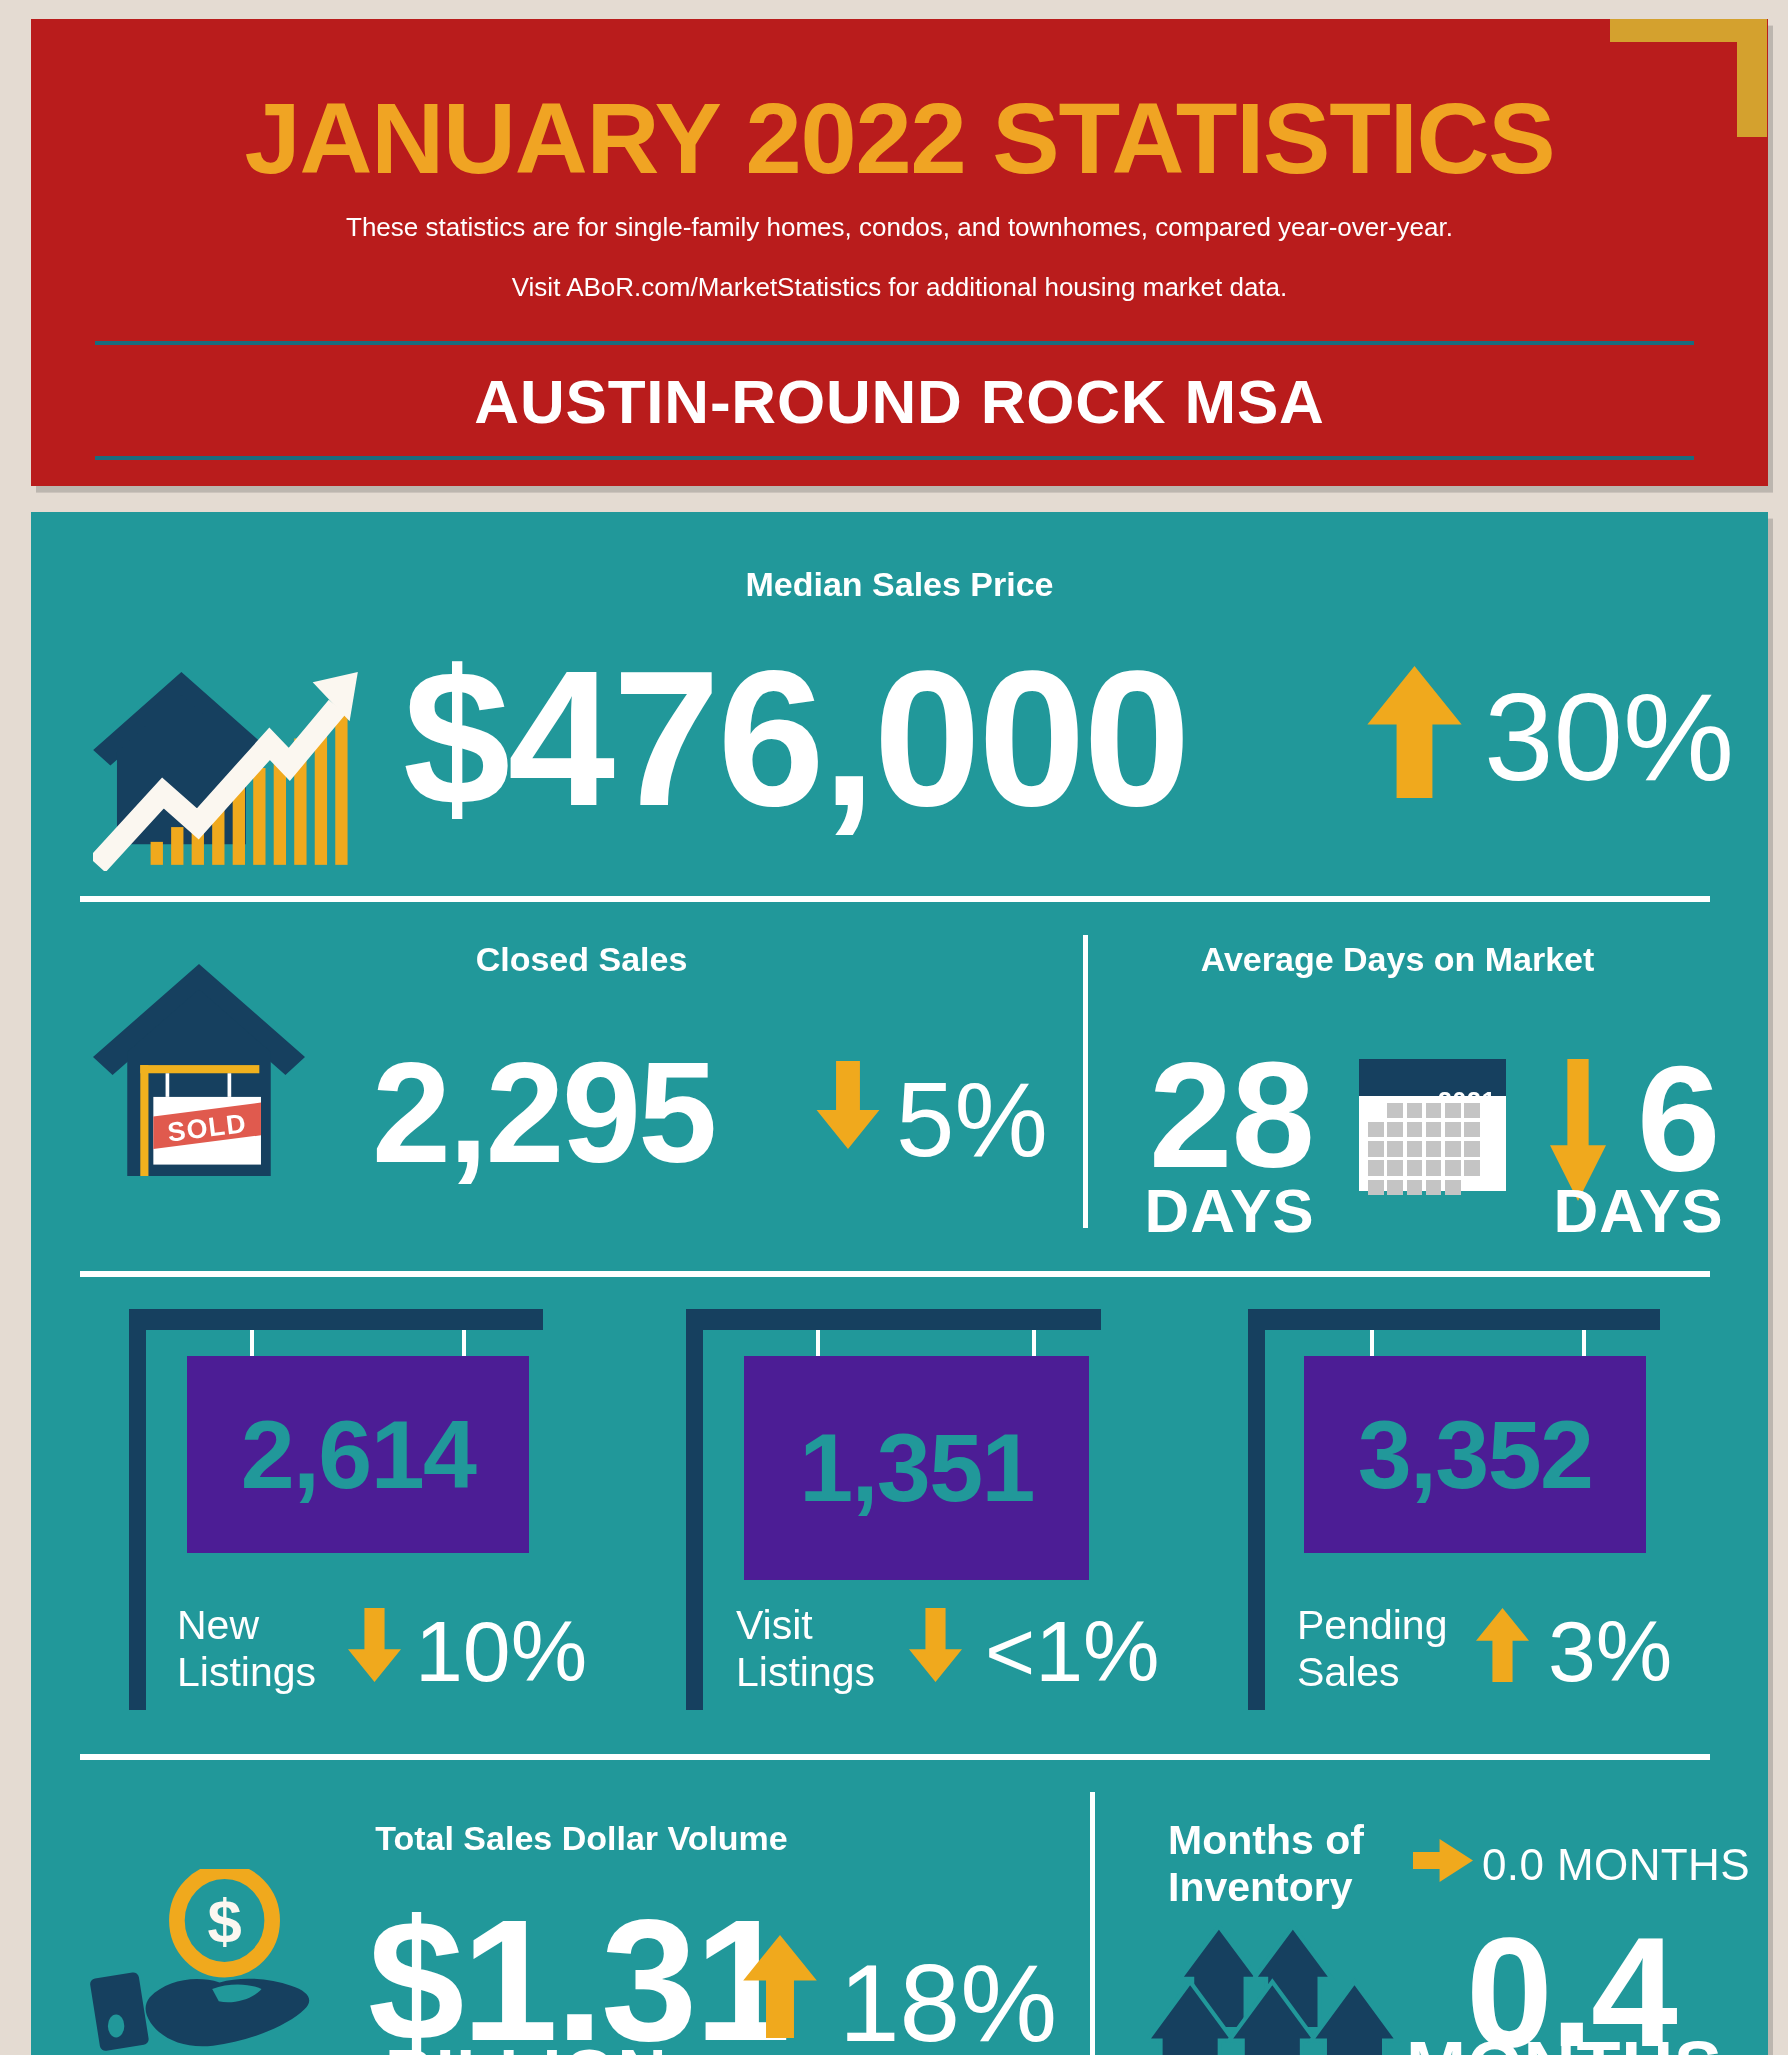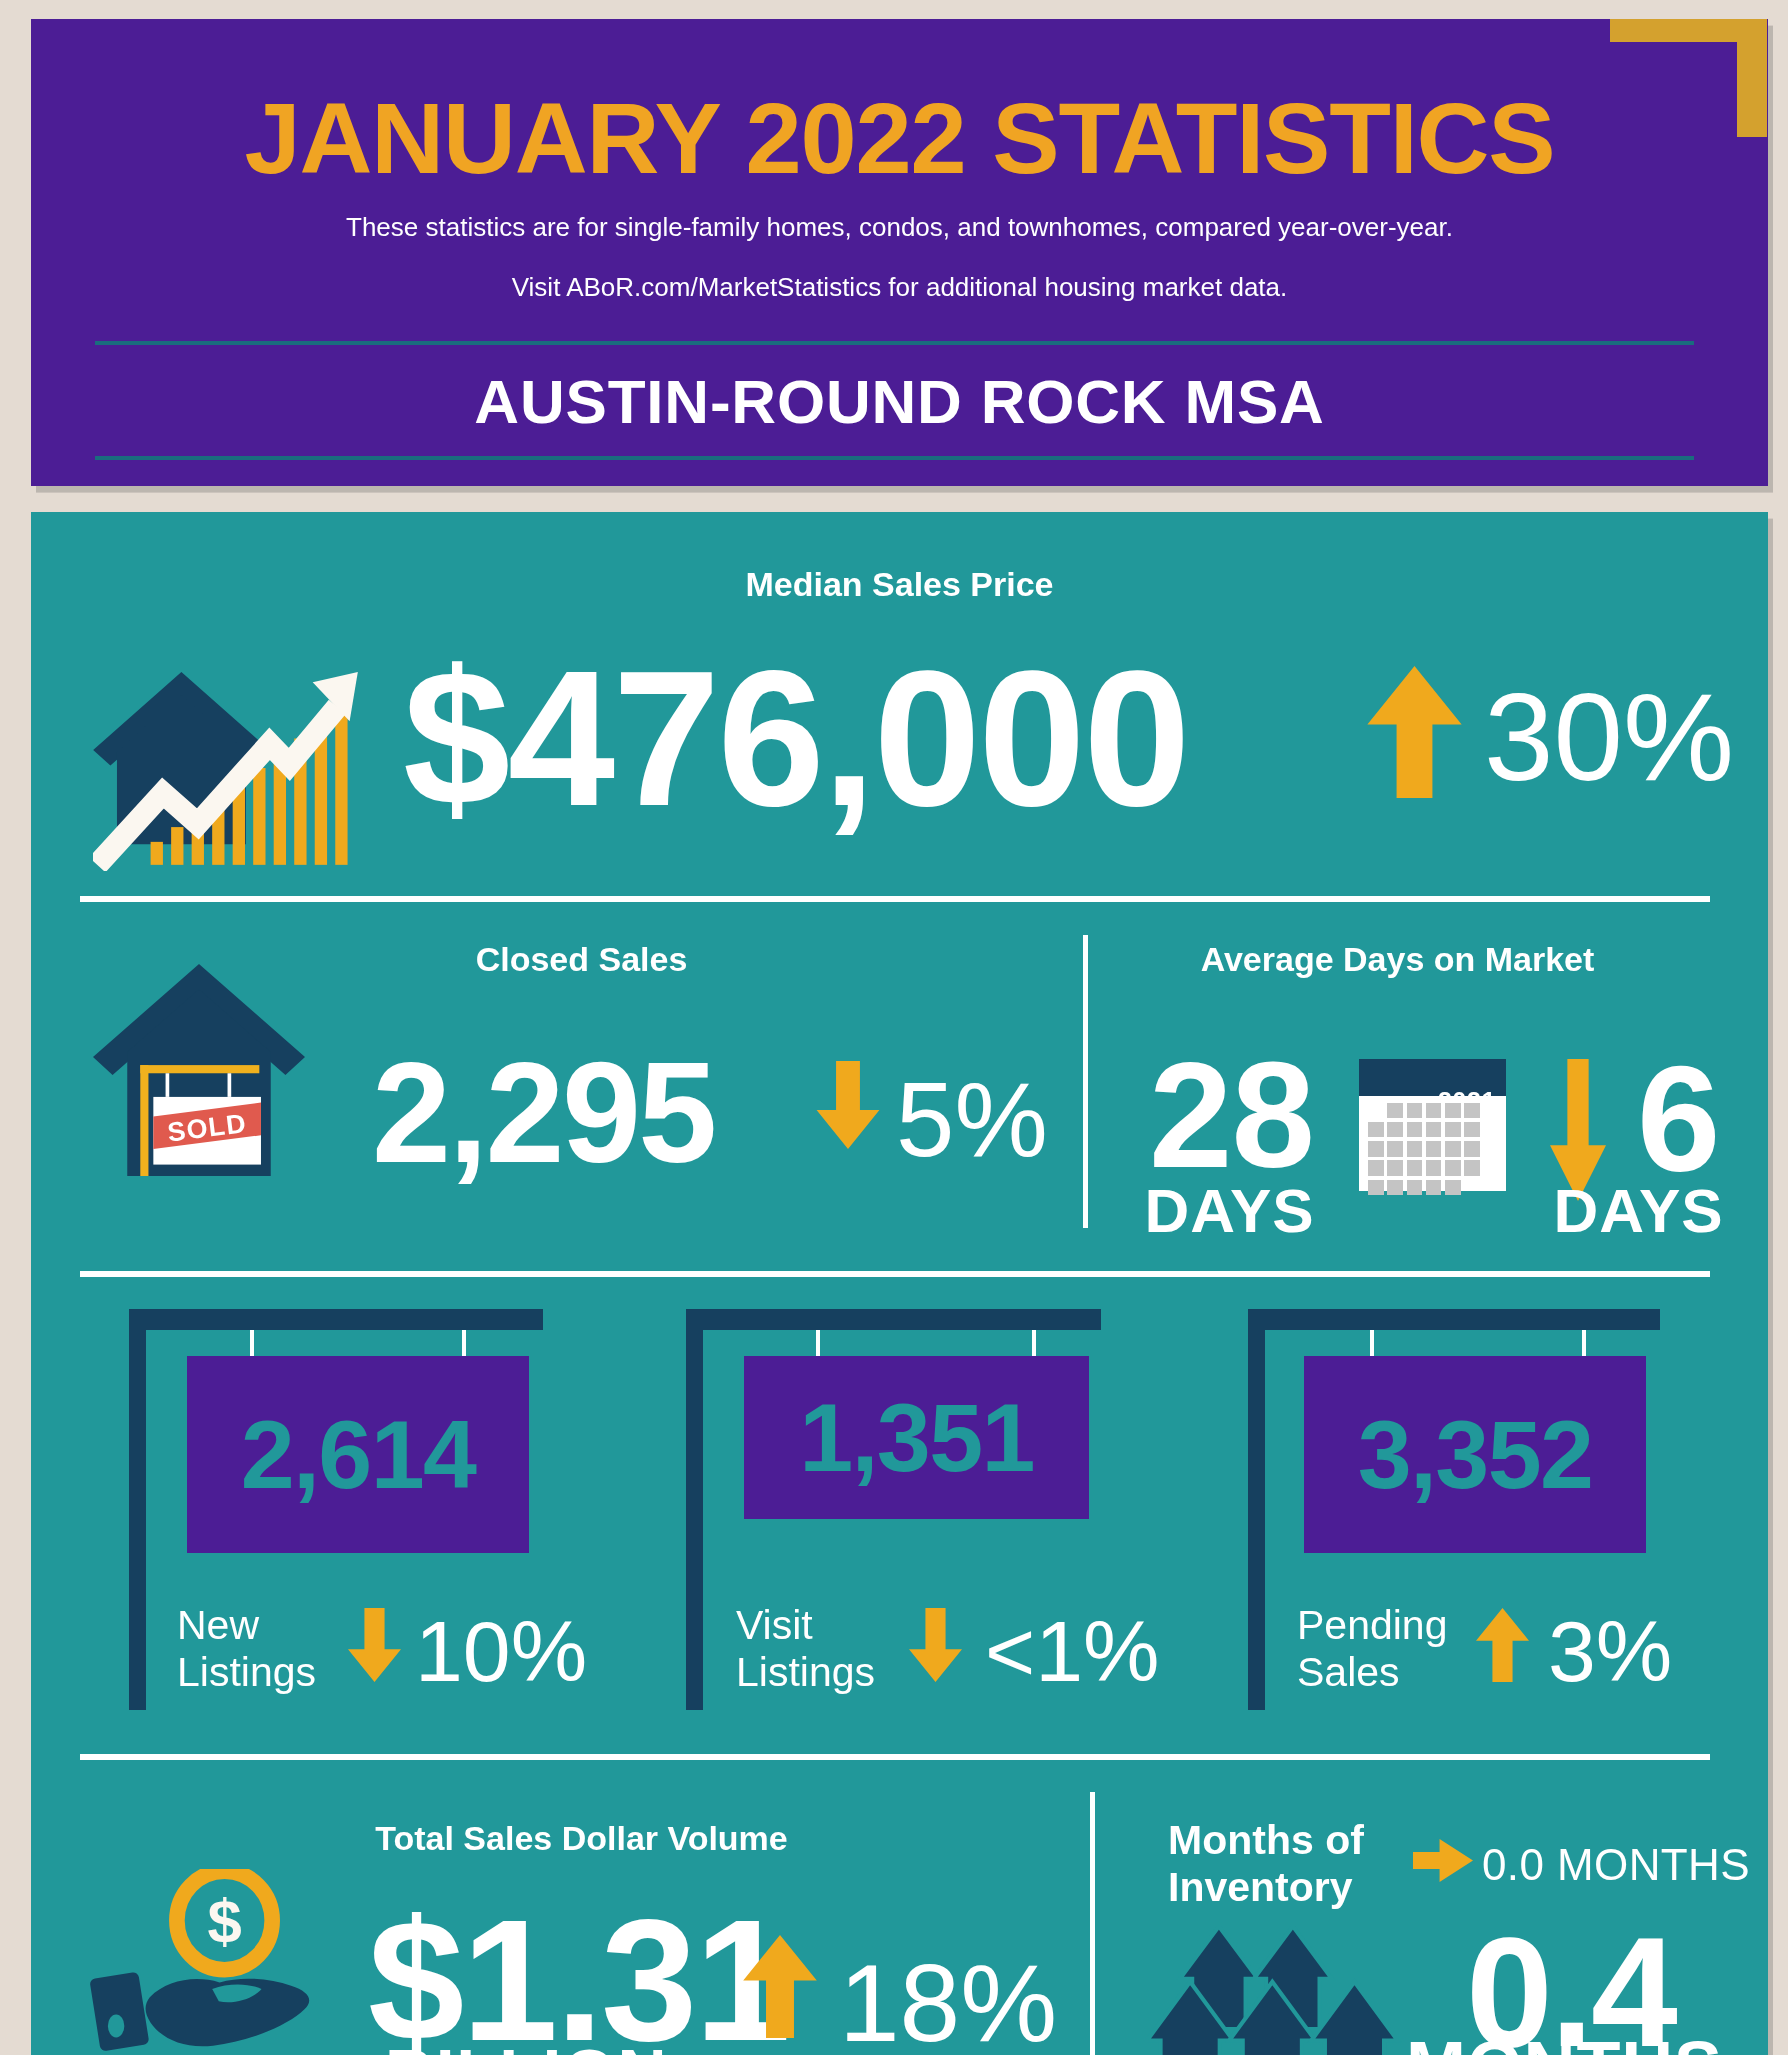--- a/index.html
+++ b/index.html
@@ -1,20 +1,20 @@
 <!DOCTYPE html>
 <html style="font-size:6.6px"><head>
 <meta charset="utf-8">
 <style>
   html,body{margin:0;padding:0;background:#EFE9E1;}
   .page{position:relative;width:1789px;height:2314px;background:#E4DBD2;overflow:hidden;
         font-family:"Liberation Sans",sans-serif;}
   .abs{position:absolute;}
   .panel-shadow{box-shadow:5px 6.6px 0 rgba(140,138,132,.45);}
-  .navy-bg{background:#4c1d95;}
+  .navy-bg{background:#b91c1c;}
   .teal-bg{background:#21989A;}
   .white{color:#FFFFFF;}
   .center{text-align:center;}
   .hline{background:#FFFFFF;height:5.8px;}
   .vline{background:#FFFFFF;width:5.3px;}
   .teal-line{background:#1A6C7E;height:4.1px;}
   .section-label{font-size:34px;font-weight:bold;color:#FFFFFF;}
   .big-num{font-weight:bold;color:#FFFFFF;line-height:1;letter-spacing:-2.5px;}
   .pct{font-weight:normal;color:#FFFFFF;line-height:1;}
   .sign-bar{background:#16405F;}
@@ -183,21 +183,21 @@
       <svg width="53" height="78" viewBox="0 0 100 140">
           <polygon class="arrow" points="50,140 0,78 31,78 31,0 69,0 69,78 100,78"></polygon>
         </svg>
     </div>
     <div class="abs pct" style="left:384px;top:1096px;font-size:86px;">10%</div>
 
     <div class="abs sign-bar" style="left:655px;top:797px;width:17.3px;height:401px;"></div>
     <div class="abs sign-bar" style="left:655px;top:797px;width:415px;height:21.4px;"></div>
     <div class="abs sign-string" style="left:785px;top:818px;"></div>
     <div class="abs sign-string" style="left:1001px;top:818px;"></div>
-    <div class="abs sign-board" style="left:713px;top:844px;width:345px;height:163px;">
+    <div class="abs sign-board" style="left:713px;top:844px;width:345px;height:224px;">
       <span class="sign-num">1,351</span>
     </div>
     <div class="abs sign-label" style="left:705px;top:1090px;">
       <div>Visit</div>
         <div>Listings</div>
     </div>
     <div class="abs" style="left:878px;top:1094px;width:53px;height:78px;">
       <svg width="53" height="78" viewBox="0 0 100 140">
           <polygon class="arrow" points="50,140 0,78 31,78 31,0 69,0 69,78 100,78"></polygon>
         </svg>

